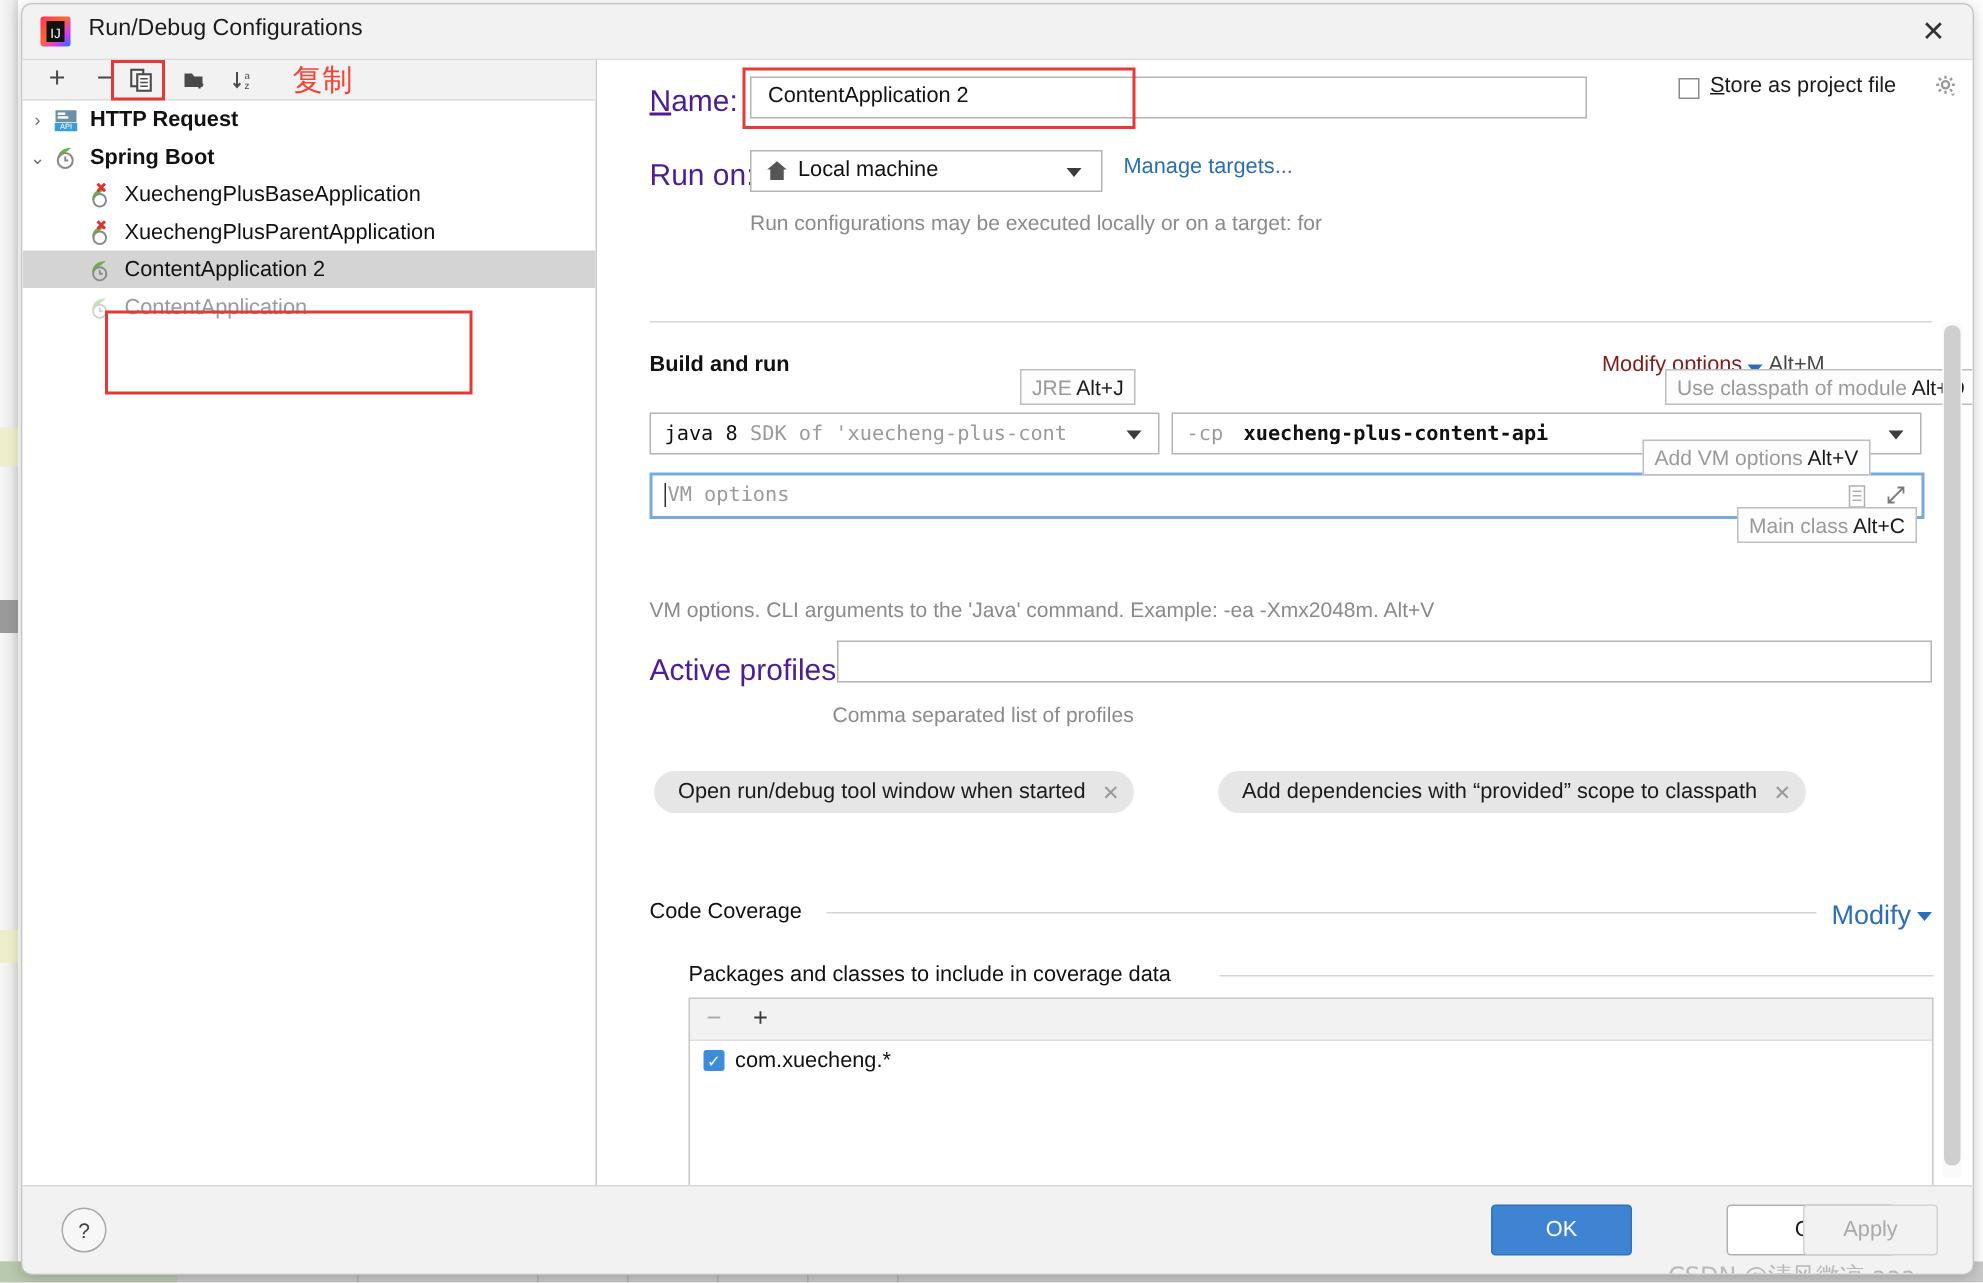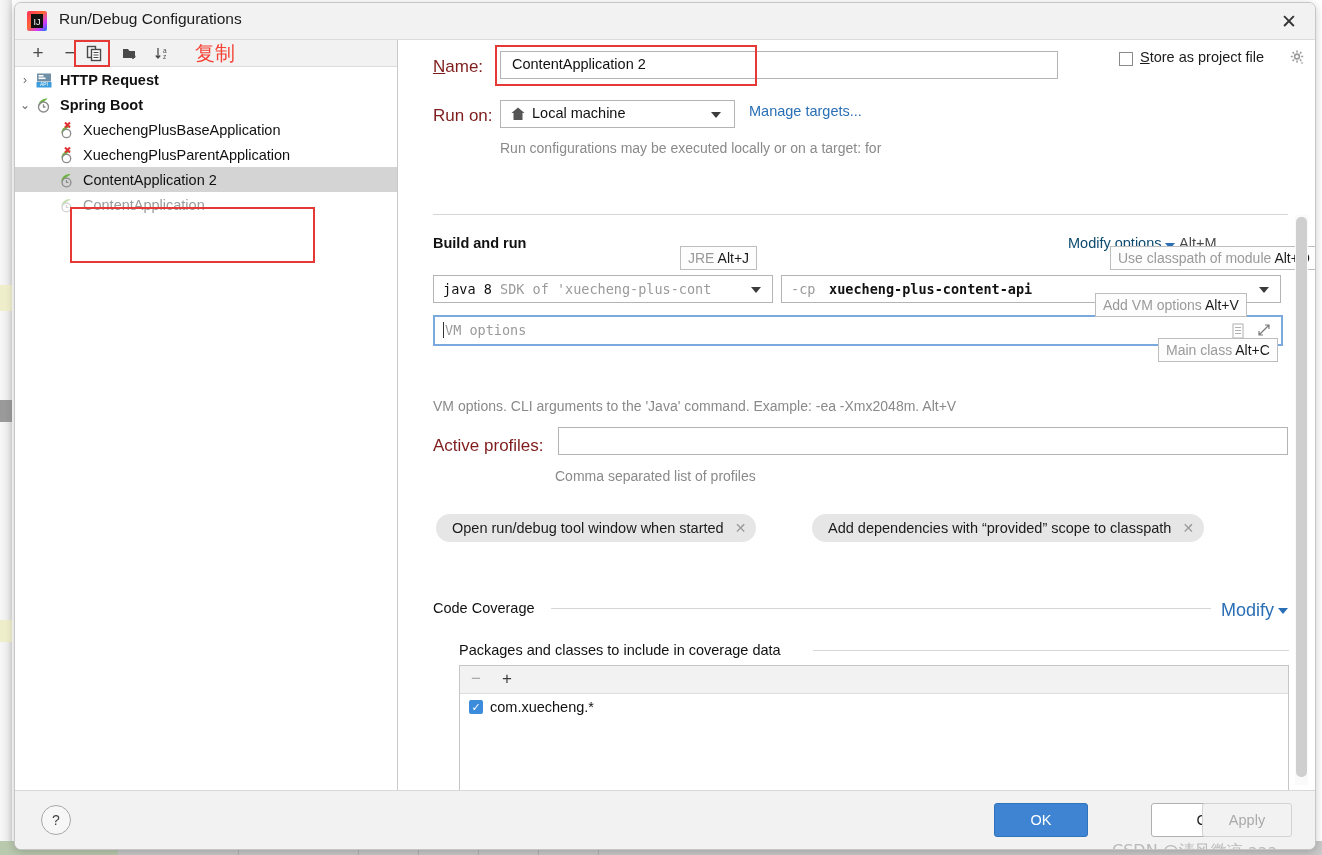--- a/index.html
+++ b/index.html
@@ -57,21 +57,21 @@
   .tlabel.bold{font-weight:bold;}
   .tlabel.dim{color:#9b9b9b;}
   .indent2{padding-left:43px;}
   #tree-highlight{position:absolute;left:55px;top:167px;width:245px;height:56px;
      border:2px solid #e53935;box-sizing:border-box;pointer-events:none;z-index:5;}
   #annot{position:absolute;left:30px;top:290px;width:330px;font-size:19px;color:#f44336;
      line-height:30px;font-family:"DejaVu Sans",sans-serif;}
   #edit-templates{position:absolute;left:19px;top:755px;font-size:14px;color:#2a6fb5;cursor:pointer;}
 
   
-  .lbl{position:absolute;font-size:17px;color:#7f1d1d;}
+  .lbl{position:absolute;font-size:20px;color:#4c1d95;}
   .u{text-decoration:underline;}
   #name-input{position:absolute;left:102px;top:11px;width:558px;height:28px;
      border:1px solid #b4b4b4;background:#fff;box-sizing:border-box;}
   #name-value{position:absolute;left:11px;top:4px;font-size:14.5px;color:#111;}
   #name-highlight{position:absolute;left:97px;top:5px;width:262px;height:41px;
      border:2px solid #e53935;box-sizing:border-box;pointer-events:none;}
   #store-check{position:absolute;left:721px;top:12px;width:14px;height:14px;
      border:1px solid #8a8a8a;background:#fff;box-sizing:border-box;cursor:pointer;}
   #store-label{position:absolute;left:742px;top:9px;font-size:14.5px;color:#1b1b1b;}
   #gear-icon{position:absolute;left:891px;top:9px;cursor:pointer;}
@@ -335,21 +335,21 @@
         <span id="runon-value">Local machine</span>
         <span class="caret" style="right:13px;top:11px;"></span>
       </div>
       <span id="manage-targets">Manage targets...</span>
 
       <span class="hint" id="hint1">Run configurations may be executed locally or on a target: for</span>
 
       <div class="sect-line" style="left:35px;top:174px;width:855px;"></div>
 
       <span class="sect-hdr" style="left:35px;top:195px;">Build and run</span>
-      <span style="position:absolute;left:670px;top:195px;font-size:14.5px;color:#0c4a6e;cursor:pointer;">Modify options</span>
+      <span style="position:absolute;left:670px;top:195px;font-size:14.5px;color:#7f1d1d;cursor:pointer;">Modify options</span>
       <span class="caret" style="left:767px;top:203px;border-top-color:#2a6fb5;"></span>
       <span style="position:absolute;left:781px;top:195px;font-size:14.5px;color:#4a4a4a;">Alt+M</span>
 
       <div id="jre-select">
         <span id="jre-v1">java 8</span>
         <span id="jre-v2">SDK of 'xuecheng-plus-cont</span>
         <span class="caret" style="right:11px;top:11px;"></span>
       </div>
       <div class="tip" style="left:282px;top:206px;">
         <span>JRE </span><b>Alt+J</b>

